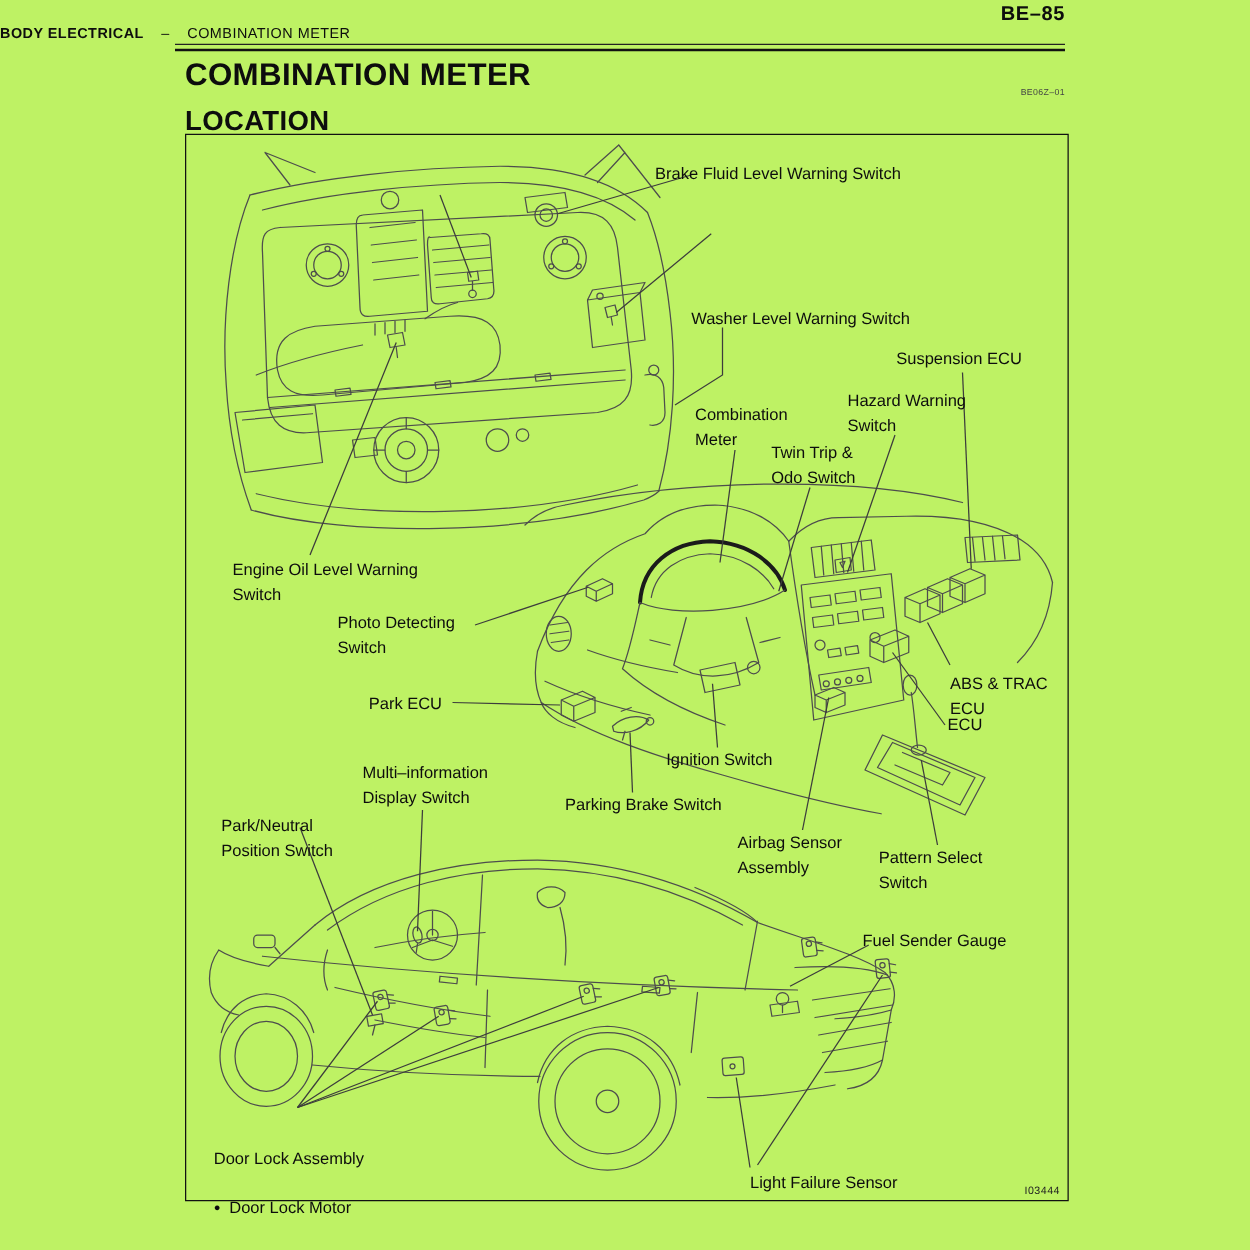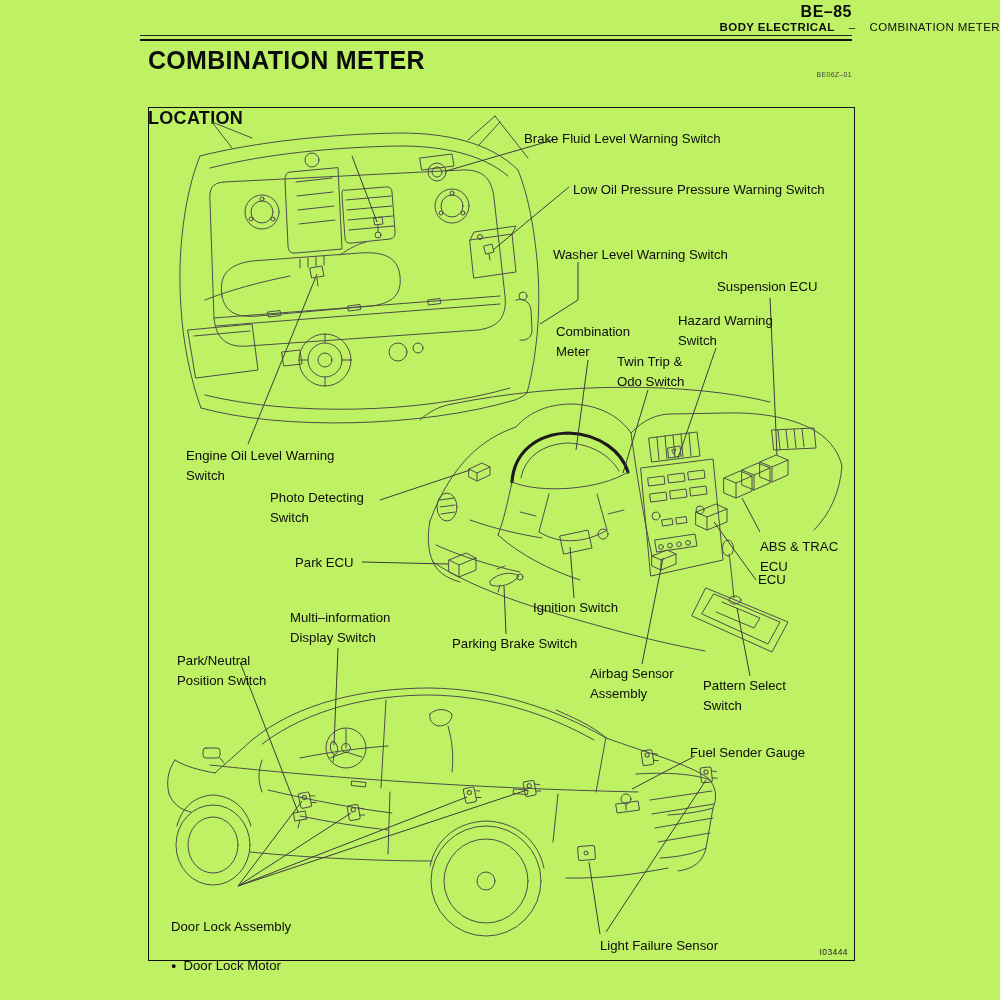--- a/index.html
+++ b/index.html
@@ -1,26 +1,26 @@
 <!DOCTYPE html>
 <html><head>
 <meta charset="utf-8">
 <style>
   html,body{margin:0;padding:0;background:#fff;}
   .page{position:relative;width:1000px;height:1000px;background:#bef264;overflow:hidden;
         font-family:"Liberation Sans","DejaVu Sans",sans-serif;color:#0d0d0d;}
   .abs{position:absolute;}
   .pageno{font-size:16px;font-weight:bold;letter-spacing:.5px;}
-  .runhead{display:flex;justify-content:flex-end;align-items:baseline;gap:14px;
+  .runhead{display:flex;justify-content:flex-start;align-items:baseline;gap:14px;
            font-size:11.5px;letter-spacing:.4px;}
   .runhead .sec{font-weight:bold;}
   .rule1{height:1px;background:#222;}
   .rule2{height:2px;background:#111;}
   .title{font-size:25px;font-weight:bold;letter-spacing:.3px;}
-  .subtitle{font-size:18px;font-weight:bold;letter-spacing:.3px;margin-top:24px;}
+  .subtitle{font-size:22px;font-weight:bold;letter-spacing:.3px;}
   .refcode{font-size:7px;color:#444;letter-spacing:.3px;}
   .figframe{border:1.6px solid #111;}
   .figid{font-size:8.5px;color:#222;letter-spacing:.4px;}
   .lbl{position:absolute;font-size:13.2px;line-height:1.5;white-space:pre-line;color:#0d0d0d;}
   .bullet-row{display:flex;align-items:baseline;}
   .bullet{font-size:9px;margin-right:7px;position:relative;top:-1px;}
   svg.illu{position:absolute;left:0;top:0;pointer-events:none;}
   .draw path,.draw circle,.draw ellipse,.draw rect,.draw line,.draw use,.draw g{
       fill:none;stroke:#4d4d4d;stroke-width:1;stroke-linecap:round;stroke-linejoin:round;}
   .draw .bold{stroke:#1b1b1b;stroke-width:3.2;}
@@ -265,21 +265,20 @@
       <line x1="600" y1="934" x2="589" y2="862"></line>
       <line x1="606" y1="932" x2="706" y2="780"></line>
       <line x1="238" y1="886" x2="302" y2="801"></line>
       <line x1="238" y1="886" x2="351" y2="813"></line>
       <line x1="238" y1="886" x2="467" y2="797"></line>
       <line x1="238" y1="886" x2="527" y2="790"></line>
     </g>
   </svg>
 
   <div class="lbl" style="left:524px;top:129px;">Brake Fluid Level Warning Switch</div>
-  <div class="lbl" style="left:573px;top:180px;">Low Oil Pressure Pressure Warning Switch</div>
   <div class="lbl" style="left:553px;top:245px;">Washer Level Warning Switch</div>
   <div class="lbl" style="left:717px;top:277px;">Suspension ECU</div>
   <div class="lbl" style="left:556px;top:322px;">Combination
 Meter</div>
   <div class="lbl" style="left:678px;top:311px;">Hazard Warning
 Switch</div>
   <div class="lbl" style="left:617px;top:352px;">Twin Trip &amp;
 Odo Switch</div>
   <div class="lbl" style="left:186px;top:446px;">Engine Oil Level Warning
 Switch</div>

